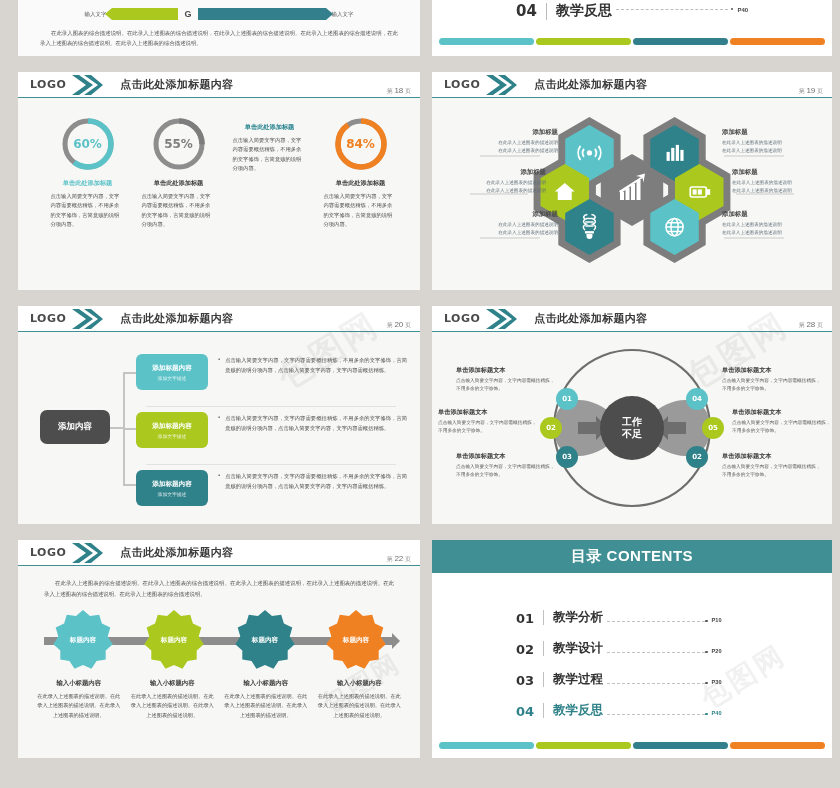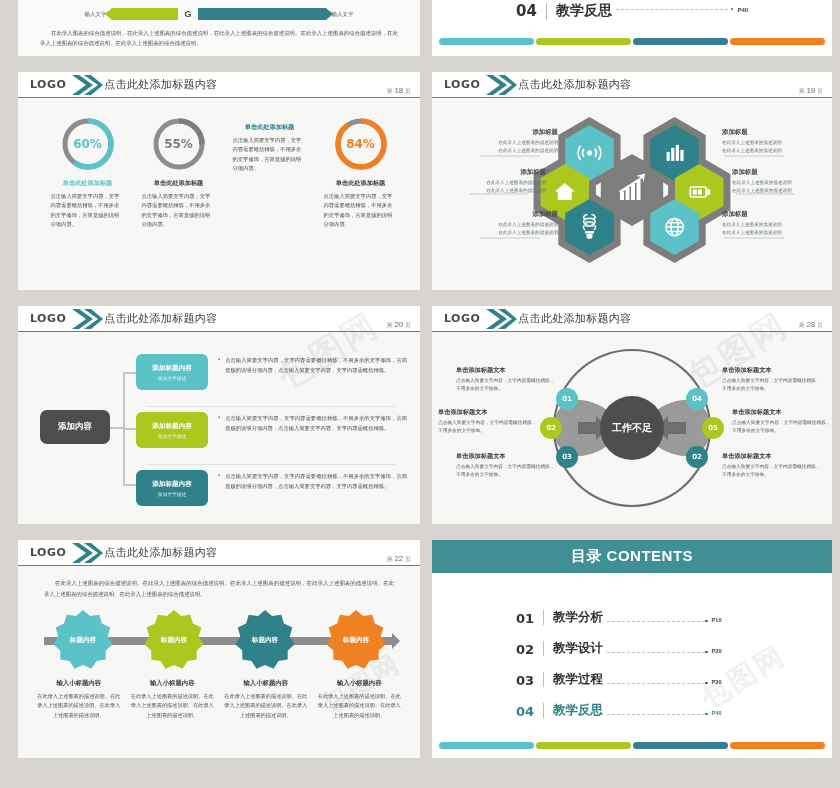--- a/index.html
+++ b/index.html
@@ -27,22 +27,22 @@
     border-bottom: 1.5px solid #3f8f94;
     display: flex; align-items: center;
   }
   .hdr-logo {
     font-size: 11px; font-weight: bold; color: #4a4a4a;
     letter-spacing: .5px; margin-left: 12px;
     font-family: "DejaVu Sans", sans-serif;
   }
   .chev { margin-left: 4px; line-height: 0; }
   .hdr-title {
-    font-size: 11px; font-weight: normal; color: #3b3b3b;
-    margin-left: 0; letter-spacing: .3px;
+    font-size: 11px; font-weight: bold; color: #3b3b3b;
+    margin-left: 16px; letter-spacing: .3px;
   }
   .hdr-page {
     position: absolute; right: 9px; bottom: 1px;
     font-size: 6px; color: #8d8d8d;
   }
   .hdr-page b { font-size: 8px; font-weight: normal; color: #6f6f6f; }
 
   
   .s17 { left: 18px; top: -46px; width: 402px; height: 102px; background:#fafafa; }
   .s17-row {
@@ -129,21 +129,21 @@
   .tree-txt { font-size:5.3px; line-height:1.85; color:#4d4d4d; width:182px; text-align:justify; }
   .tree-sep { position:absolute; left:128px; width:250px; height:1px; background:#e2e2e2; }
   .tree-connect { position:absolute; background:#c4c4c4; }
 
   
   .s21 { left: 432px; top: 306px; width: 400px; height: 218px; }
   .cyc { position:relative; width:400px; height:194px; }
   .cyc-center {
     position:absolute; left:168px; top:64px; width:64px; height:64px;
     border-radius:50%; background:#4d4d4d; color:#fff;
-    display:flex; align-items:center; justify-content:center;
+    display:flex; flex-direction:column; align-items:center; justify-content:center;
     font-size:10px; font-weight:bold; line-height:1.22; z-index:4;
   }
   .badge {
     position:absolute; width:22px; height:22px; border-radius:50%;
     color:#fff; font-size:7px; font-weight:bold; z-index:5;
     display:flex; align-items:center; justify-content:center;
     font-family:"DejaVu Sans",sans-serif;
   }
   .cyclabel { position:absolute; width:100px; }
   .cyclabel .cl-t { font-size:6.2px; font-weight:bold; color:#3d3d3d; }

